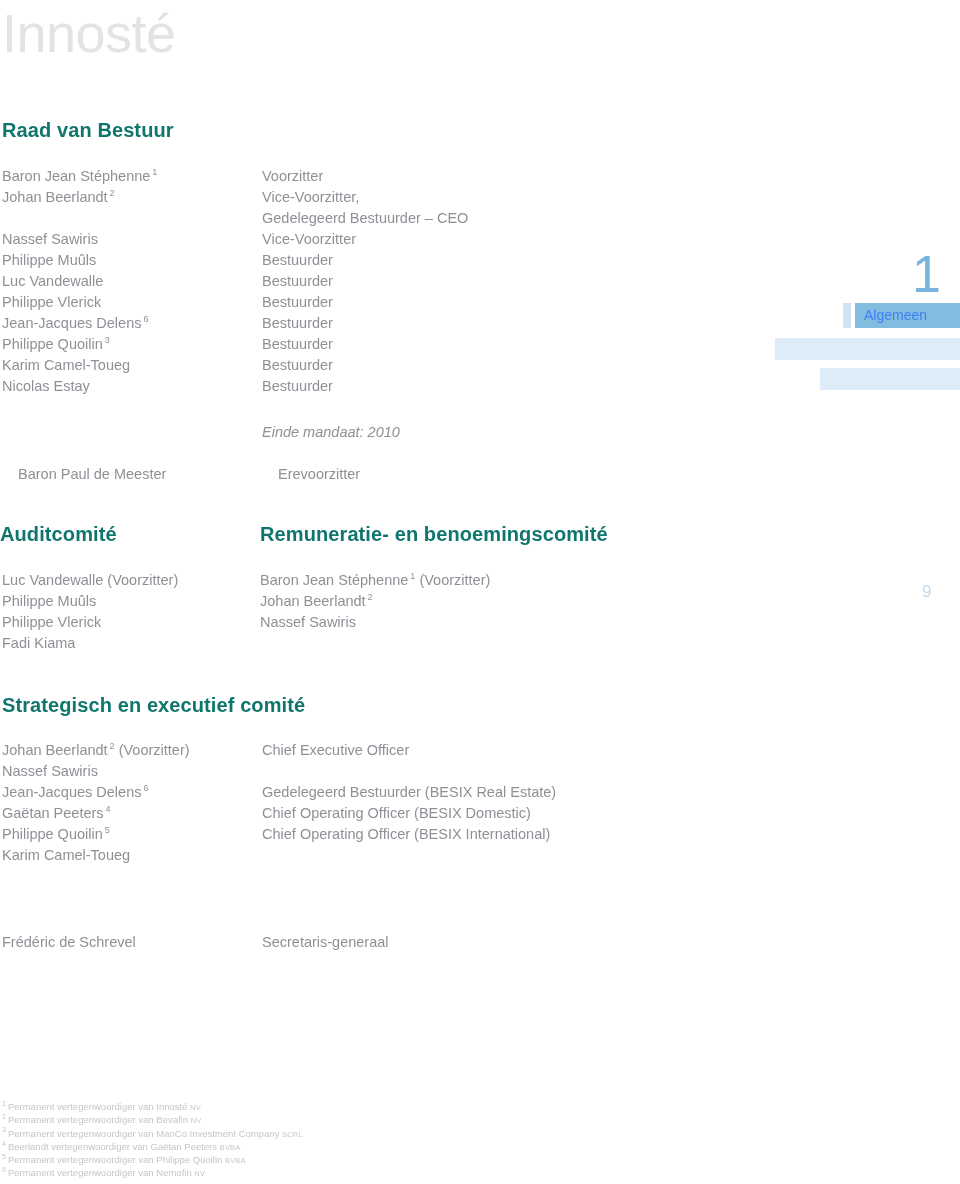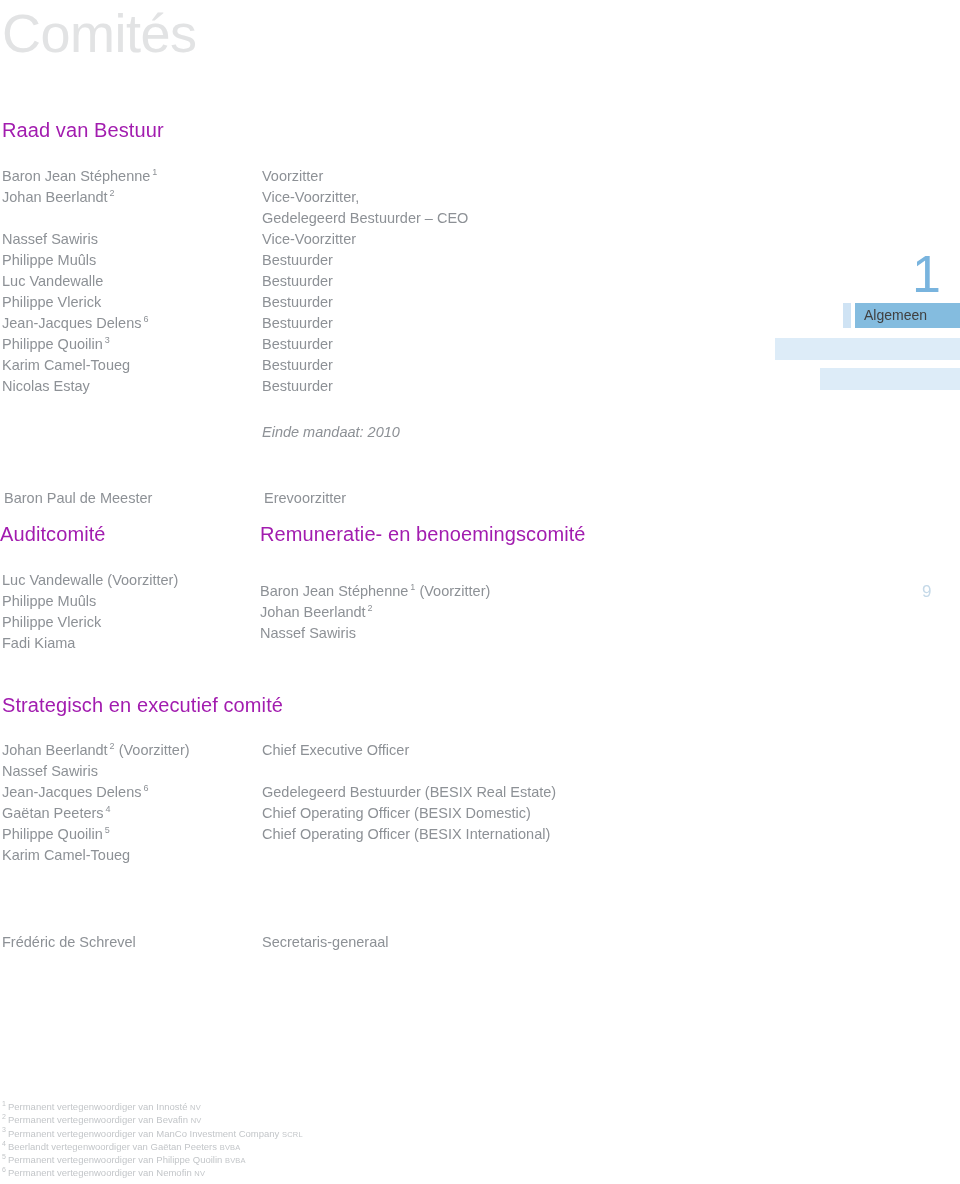--- a/index.html
+++ b/index.html
@@ -34,22 +34,22 @@
     font-weight: 400;
     color: #e2e3e4;
     letter-spacing: -0.5px;
     white-space: nowrap;
   }
 
   
   .sec-heading {
     font-size: 20px;
     line-height: 26px;
-    font-weight: 400;
-    color: #a21caf;
+    font-weight: 700;
+    color: #0f766e;
     letter-spacing: 0.1px;
     white-space: nowrap;
   }
 
   
   .row {
     position: relative;
     height: 21px;
     line-height: 21px;
     font-size: 14.5px;
@@ -77,26 +77,26 @@
   }
 
   .italic { font-style: italic; }
 
   
   .block { position: absolute; }
 
   #board-heading   { left: 2px; top: 117px; }
   #board-list      { left: 2px; top: 166px; width: 720px; }
   #mandate-line    { left: 262px; top: 422px; font-size: 14.5px; line-height: 21px; }
-  #honorary-row    { left: 4px; top: 464px; width: 720px; margin-top: 24px; }
+  #honorary-row    { left: 18px; top: 464px; width: 720px; }
 
   #audit-heading   { left: 0; top: 521px; }
   #audit-list      { left: 2px; top: 570px; width: 250px; }
   #remun-heading   { left: 260px; top: 521px; }
-  #remun-list      { left: 260px; top: 570px; width: 420px; margin-top: 11px; }
+  #remun-list      { left: 260px; top: 570px; width: 420px; }
 
   #strat-heading   { left: 2px; top: 692px; }
   #strat-list      { left: 2px; top: 740px; width: 760px; }
   #secretary-row   { left: 2px; top: 932px; width: 760px; }
 
   .list-row {
     height: 21px;
     line-height: 21px;
     font-size: 14.5px;
     white-space: nowrap;
@@ -130,21 +130,21 @@
     height: 25px;
     background: #84bcdf;
   }
   #tab-active-label {
     position: absolute;
     left: 864px;
     top: 303px;
     height: 25px;
     line-height: 25px;
     font-size: 14px;
-    color: #404040;
+    color: #3b82f6;
     white-space: nowrap;
   }
   #tab-2 {
     left: 775px;
     top: 338px;
     width: 185px;
     height: 22px;
   }
   #tab-3 {
     left: 820px;
@@ -185,21 +185,21 @@
   .footnote .sc {
     font-size: 7.5px;
     letter-spacing: 0.2px;
   }
 </style>
 </head>
 <body>
 
 <div class="page">
 
-  <div class="page-title">Comités</div>
+  <div class="page-title">Innosté</div>
 
   <div id="chapter-num">1</div>
   <div class="tab-bar" id="tab-sep"></div>
   <div class="tab-bar" id="tab-active"></div>
   <div id="tab-active-label">Algemeen</div>
   <div class="tab-bar" id="tab-2"></div>
   <div class="tab-bar" id="tab-3"></div>
 
   <div id="page-number">9</div>
 

